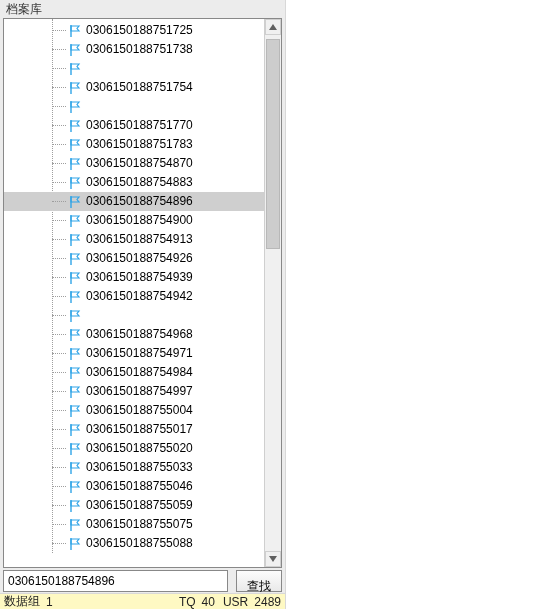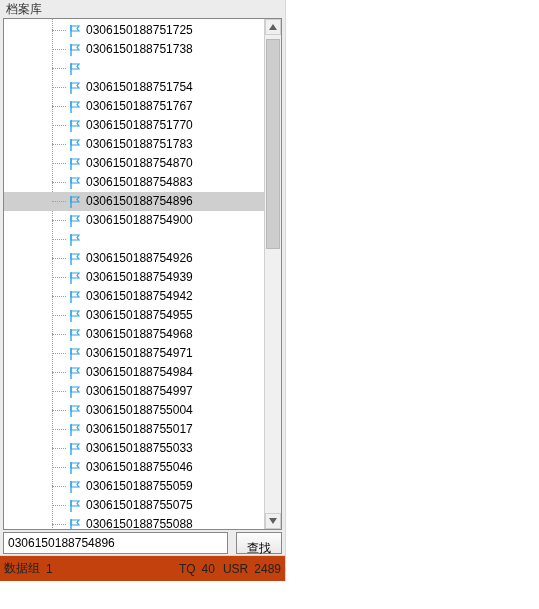--- a/index.html
+++ b/index.html
@@ -8,21 +8,21 @@
     width: 539px;
     height: 609px;
     font-family: "Microsoft YaHei", "SimSun", Tahoma, sans-serif;
     font-size: 12px;
     color: #000;
     background: #fff;
     overflow: hidden;
   }
   .root {
     display: flex;
-    flex-direction: column;
+    flex-direction: row;
     width: 539px;
     height: 609px;
     box-sizing: border-box;
     gap: 28px;
   }
   .left-panel {
     width: 286px;
     height: 609px;
     display: flex;
     flex-direction: column;
@@ -164,25 +164,25 @@
     border: 1px solid #888;
     background: linear-gradient(#fdfdfd,#e9e9e9);
     font-family: inherit;
     font-size: 12px;
     cursor: pointer;
     padding: 7px;
   }
   
   .status-bar {
     flex: 0 0 auto;
-    height: 26px;
+    height: 16px;
     display: flex;
     align-items: center;
     padding: 0 4px;
-    background: #c2410c;
+    background: #fef9c3;
     border-top: 1px solid #d8d8d8;
     font-size: 12px;
     color: #222;
     box-sizing: border-box;
   }
   .status-bar .seg { display:flex; align-items:center; }
   .status-bar .lbl { margin-right: 6px; }
   .right-panel {
     flex: 1 1 auto;
     background: #fff;
@@ -230,21 +230,20 @@
                   <path d="M3 2 L11 2 L9 4.5 L11 7 L3 7 Z" fill="none" stroke="#2fa4e7" stroke-width="1.2"></path>
                 </svg></span>
               <span class="row-label">0306150188751754</span>
             </div>
             <div class="tree-row">
               <span class="conn"></span>
               <span class="flag-icon"><svg width="14" height="14" viewBox="0 0 14 14">
                   <line x1="3" y1="1" x2="3" y2="13" stroke="#2fa4e7" stroke-width="1.4"></line>
                   <path d="M3 2 L11 2 L9 4.5 L11 7 L3 7 Z" fill="none" stroke="#2fa4e7" stroke-width="1.2"></path>
                 </svg></span>
-              <span class="row-label">0306150188751767</span>
             </div>
             <div class="tree-row">
               <span class="conn"></span>
               <span class="flag-icon"><svg width="14" height="14" viewBox="0 0 14 14">
                   <line x1="3" y1="1" x2="3" y2="13" stroke="#2fa4e7" stroke-width="1.4"></line>
                   <path d="M3 2 L11 2 L9 4.5 L11 7 L3 7 Z" fill="none" stroke="#2fa4e7" stroke-width="1.2"></path>
                 </svg></span>
               <span class="row-label">0306150188751770</span>
             </div>
             <div class="tree-row">
@@ -286,20 +285,21 @@
                   <path d="M3 2 L11 2 L9 4.5 L11 7 L3 7 Z" fill="none" stroke="#2fa4e7" stroke-width="1.2"></path>
                 </svg></span>
               <span class="row-label">0306150188754900</span>
             </div>
             <div class="tree-row">
               <span class="conn"></span>
               <span class="flag-icon"><svg width="14" height="14" viewBox="0 0 14 14">
                   <line x1="3" y1="1" x2="3" y2="13" stroke="#2fa4e7" stroke-width="1.4"></line>
                   <path d="M3 2 L11 2 L9 4.5 L11 7 L3 7 Z" fill="none" stroke="#2fa4e7" stroke-width="1.2"></path>
                 </svg></span>
+              <span class="row-label">0306150188754913</span>
             </div>
             <div class="tree-row">
               <span class="conn"></span>
               <span class="flag-icon"><svg width="14" height="14" viewBox="0 0 14 14">
                   <line x1="3" y1="1" x2="3" y2="13" stroke="#2fa4e7" stroke-width="1.4"></line>
                   <path d="M3 2 L11 2 L9 4.5 L11 7 L3 7 Z" fill="none" stroke="#2fa4e7" stroke-width="1.2"></path>
                 </svg></span>
               <span class="row-label">0306150188754926</span>
             </div>
             <div class="tree-row">
@@ -317,21 +317,20 @@
                   <path d="M3 2 L11 2 L9 4.5 L11 7 L3 7 Z" fill="none" stroke="#2fa4e7" stroke-width="1.2"></path>
                 </svg></span>
               <span class="row-label">0306150188754942</span>
             </div>
             <div class="tree-row">
               <span class="conn"></span>
               <span class="flag-icon"><svg width="14" height="14" viewBox="0 0 14 14">
                   <line x1="3" y1="1" x2="3" y2="13" stroke="#2fa4e7" stroke-width="1.4"></line>
                   <path d="M3 2 L11 2 L9 4.5 L11 7 L3 7 Z" fill="none" stroke="#2fa4e7" stroke-width="1.2"></path>
                 </svg></span>
-              <span class="row-label">0306150188754955</span>
             </div>
             <div class="tree-row">
               <span class="conn"></span>
               <span class="flag-icon"><svg width="14" height="14" viewBox="0 0 14 14">
                   <line x1="3" y1="1" x2="3" y2="13" stroke="#2fa4e7" stroke-width="1.4"></line>
                   <path d="M3 2 L11 2 L9 4.5 L11 7 L3 7 Z" fill="none" stroke="#2fa4e7" stroke-width="1.2"></path>
                 </svg></span>
               <span class="row-label">0306150188754968</span>
             </div>
             <div class="tree-row">
@@ -366,20 +365,28 @@
                 </svg></span>
               <span class="row-label">0306150188755004</span>
             </div>
             <div class="tree-row">
               <span class="conn"></span>
               <span class="flag-icon"><svg width="14" height="14" viewBox="0 0 14 14">
                   <line x1="3" y1="1" x2="3" y2="13" stroke="#2fa4e7" stroke-width="1.4"></line>
                   <path d="M3 2 L11 2 L9 4.5 L11 7 L3 7 Z" fill="none" stroke="#2fa4e7" stroke-width="1.2"></path>
                 </svg></span>
               <span class="row-label">0306150188755017</span>
+            </div>
+            <div class="tree-row">
+              <span class="conn"></span>
+              <span class="flag-icon"><svg width="14" height="14" viewBox="0 0 14 14">
+                  <line x1="3" y1="1" x2="3" y2="13" stroke="#2fa4e7" stroke-width="1.4"></line>
+                  <path d="M3 2 L11 2 L9 4.5 L11 7 L3 7 Z" fill="none" stroke="#2fa4e7" stroke-width="1.2"></path>
+                </svg></span>
+              <span class="row-label">0306150188755020</span>
             </div>
             <div class="tree-row">
               <span class="conn"></span>
               <span class="flag-icon"><svg width="14" height="14" viewBox="0 0 14 14">
                   <line x1="3" y1="1" x2="3" y2="13" stroke="#2fa4e7" stroke-width="1.4"></line>
                   <path d="M3 2 L11 2 L9 4.5 L11 7 L3 7 Z" fill="none" stroke="#2fa4e7" stroke-width="1.2"></path>
                 </svg></span>
               <span class="row-label">0306150188755033</span>
             </div>
             <div class="tree-row">

